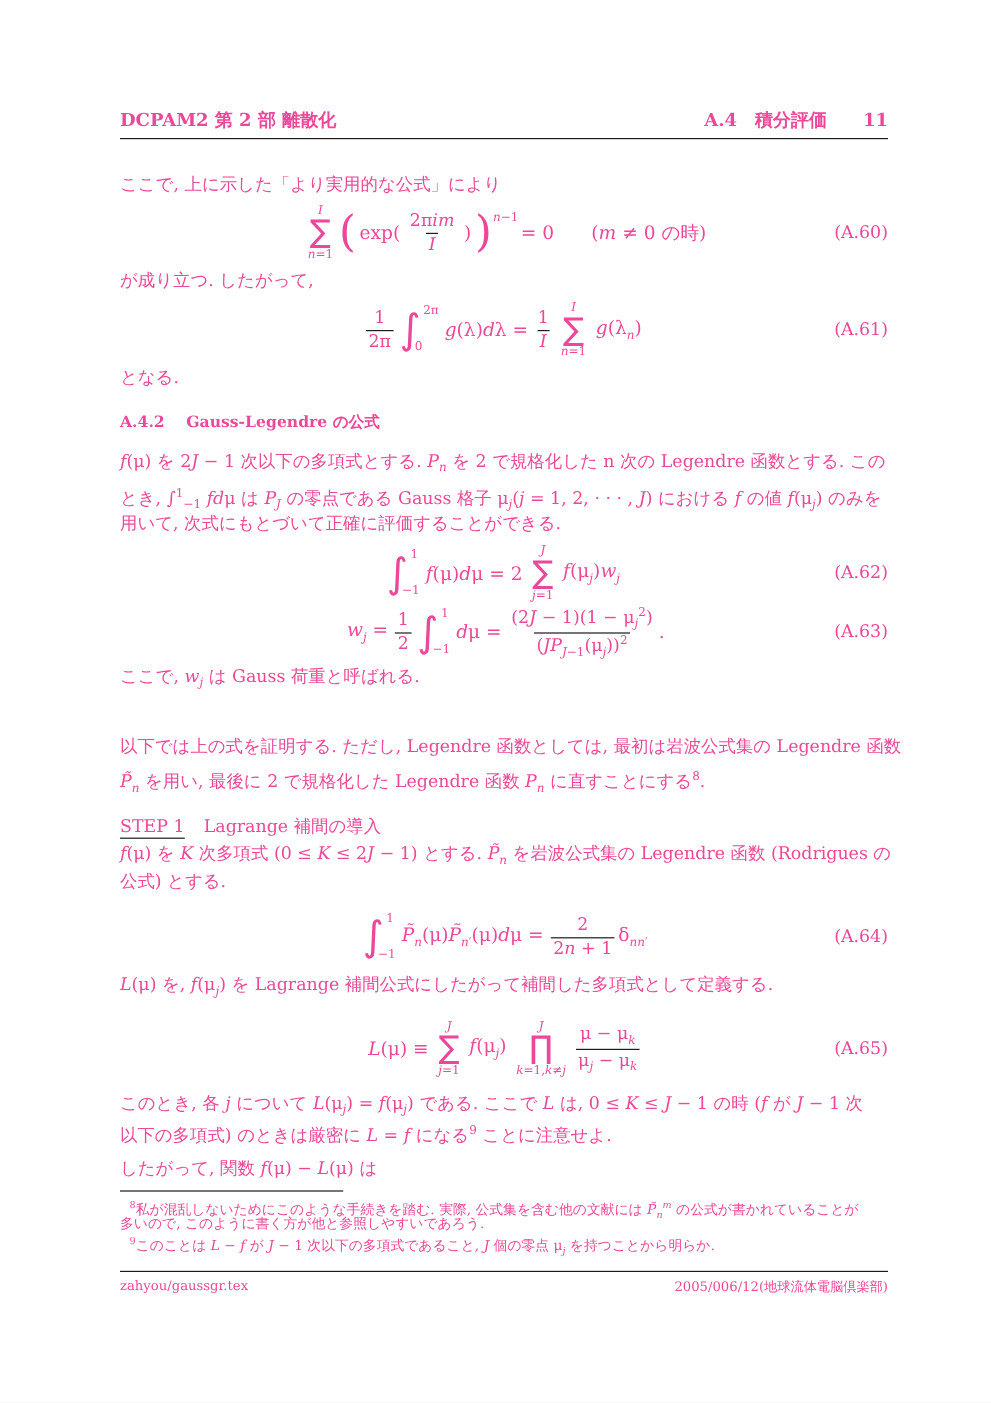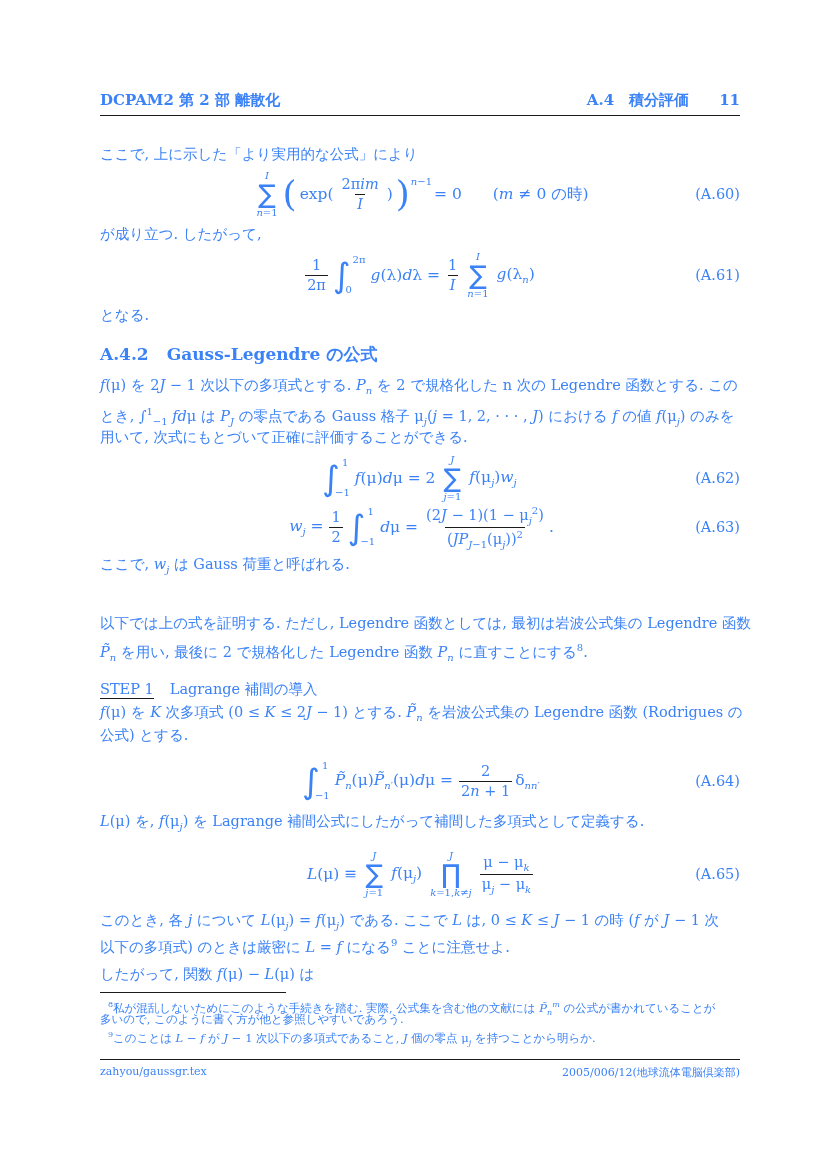--- a/index.html
+++ b/index.html
@@ -1,29 +1,29 @@
 <!DOCTYPE html>
 <html><head>
 <meta charset="utf-8">
 <style>
   html,body{margin:0;padding:0;background:#e8e8e8;}
   .page{
     position:relative;width:826px;height:1169px;background:#ffffff;
-    font-family:"DejaVu Serif","Liberation Serif",serif;color:#3b82f6;
+    font-family:"DejaVu Serif","Liberation Serif",serif;color:#ec4899;
     overflow:hidden;margin:0 auto;
   }
   .abs{position:absolute;}
   .hline{position:absolute;height:1px;background:#1b1b1b;}
   
   .hdr{font-size:15px;font-weight:bold;white-space:nowrap;}
   .hdr-right{display:flex;gap:30px;font-weight:bold;}
   
   .line{font-size:14.5px;line-height:26px;white-space:nowrap;}
   .line sub,.line sup{font-size:10px;}
-  .heading{font-size:17px;font-weight:bold;white-space:nowrap;}
+  .heading{font-size:13px;font-weight:bold;white-space:nowrap;}
   .heading .num{margin-right:18px;}
   .step-label{border-bottom:1px solid #1c1c1c;padding-bottom:1px;}
   .step-title{margin-left:16px;}
   
   .eq{
     position:absolute;left:100px;width:640px;
     display:flex;align-items:center;justify-content:center;
     font-size:15.5px;white-space:nowrap;
   }
   .eq sub,.eq sup{font-size:10px;}

